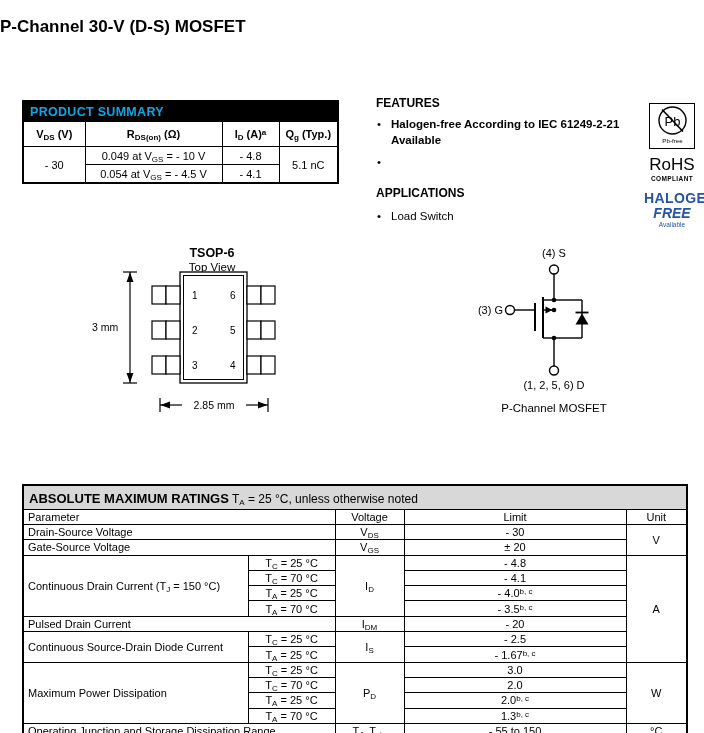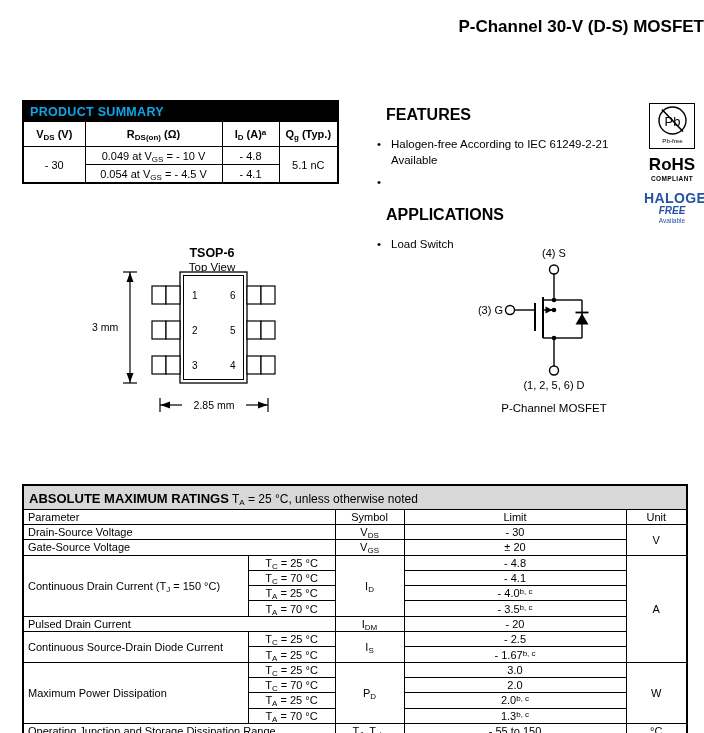--- a/index.html
+++ b/index.html
@@ -3,47 +3,47 @@
 <meta charset="utf-8">
 <style>
   html,body{margin:0;padding:0}
   body{width:704px;height:733px;background:#fff;color:#000;
        font-family:"Liberation Sans",sans-serif;position:relative;overflow:hidden}
   .abs{position:absolute}
   sub{font-size:8px;line-height:0;vertical-align:-2px}
   sup{font-size:8px;line-height:0;vertical-align:3px}
 
   
-  .page-title{left:0;top:17px;width:704px;text-align:right;
+  .page-title{left:0;top:17px;width:704px;text-align:left;
               font-size:17px;font-weight:bold}
 
   
   .ps-wrap{left:22px;top:100px;width:313px;border:2px solid #000}
   .ps-caption{background:#000;color:#0ea5e9;font-weight:bold;font-size:12.5px;
               padding:3px 6px;letter-spacing:.3px}
   .ps-table{width:100%;border-collapse:collapse;border:hidden;table-layout:fixed}
   .ps-table td{border:1px solid #000;font-size:11px;text-align:center;padding:0 2px}
   .ps-head td{height:24px;font-weight:bold}
   .ps-row td{height:17px}
 
   
   .features{left:374px;top:94px;width:272px}
-  .sec-head{font-size:16px;font-weight:bold;margin:12px}
+  .sec-head{font-size:12px;font-weight:bold;margin:2px}
   .bullet{display:flex;font-size:11.5px;line-height:1.4}
   .bullet .dot{width:14px;padding-left:3px;flex:none}
-  .b-bold{font-weight:normal}
+  .b-bold{font-weight:bold}
   .m6{margin-top:6px}.m8{margin-top:8px}.m16{margin-top:16px}
 
   
   .badges{left:644px;top:96px;width:56px;text-align:center}
   .pb-box{width:44px;height:44px;border:1.5px solid #000;margin:7px auto}
-  .rohs{font-size:17px;font-weight:bold;margin-top:6px;line-height:1}
+  .rohs{font-size:17px;font-weight:normal;margin-top:6px;line-height:1}
   .compliant{font-size:6.5px;font-weight:bold;letter-spacing:.4px;margin-top:2px}
   .halogen{color:#2553a5;font-weight:bold;font-size:14px;margin-top:8px;letter-spacing:.4px}
-  .free{color:#2553a5;font-weight:bold;font-style:italic;font-size:10px;line-height:1}
+  .free{color:#2553a5;font-weight:bold;font-style:italic;font-size:14px;line-height:1}
   .available{color:#2553a5;font-size:6.5px;margin-top:1px}
 
   
   .pkg-svg{left:85px;top:242px}
   .sch-svg{left:460px;top:242px}
   svg text{font-family:"Liberation Sans",sans-serif;fill:#000}
 
   
   .amr-wrap{left:22px;top:484px;width:662px;border:2px solid #000}
   .amr-caption{background:#d8d8d8;border-bottom:1.5px solid #000;padding:3px 5px 2px}
@@ -214,21 +214,21 @@
       <colgroup>
           <col style="width:224px">
           <col style="width:87px">
           <col style="width:69px">
           <col style="width:222px">
           <col style="width:60px">
         </colgroup>
       <tbody>
         <tr class="hd">
           <td class="p" colspan="2">Parameter</td>
-          <td>Symbol</td>
+          <td>Voltage</td>
           <td>Limit</td>
           <td>Unit</td>
         </tr>
         <tr>
           <td class="p" colspan="2">Drain-Source Voltage</td>
           <td>V<sub>DS</sub></td>
           <td>- 30</td>
           <td rowspan="2">V</td>
         </tr>
         <tr>

